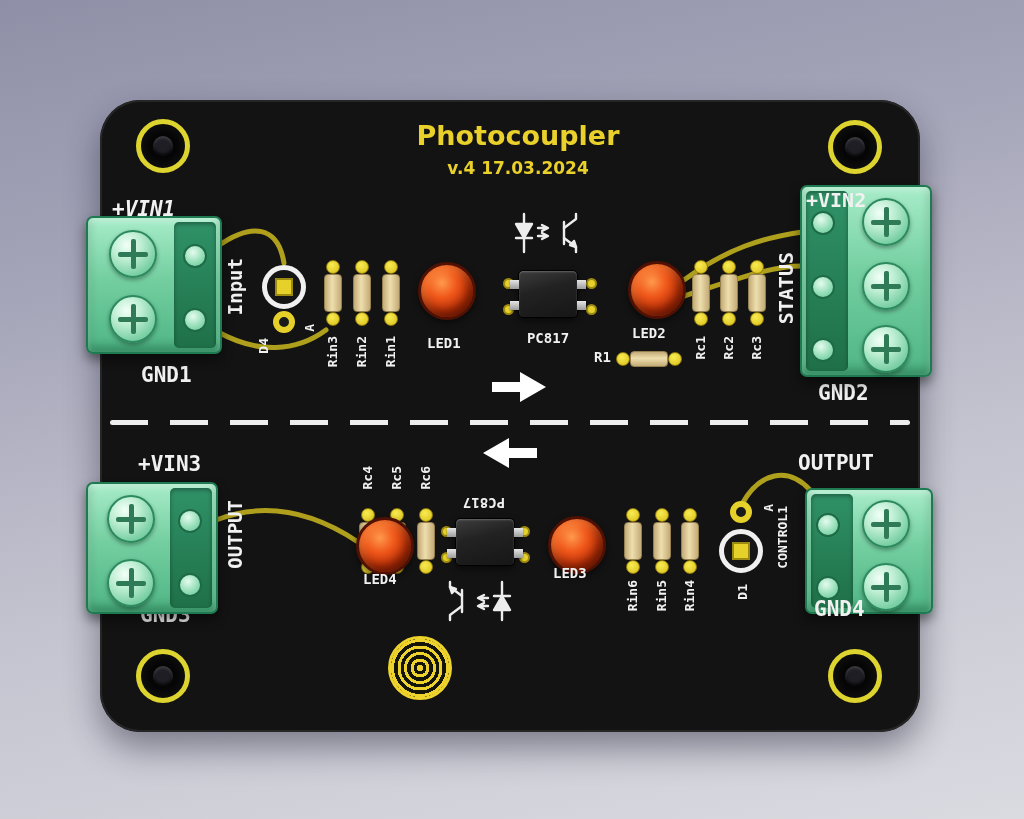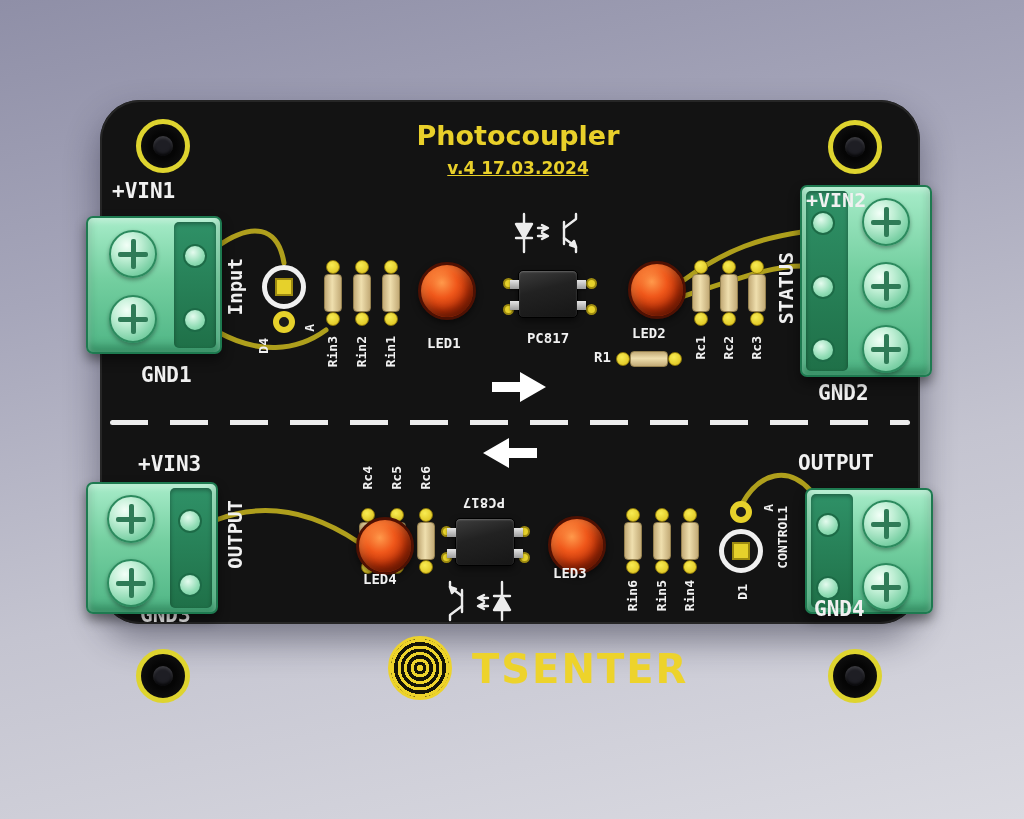--- a/index.html
+++ b/index.html
@@ -3,21 +3,21 @@
 <meta charset="utf-8">
 <style>
   * { box-sizing: border-box; margin: 0; padding: 0; }
   html,body { width:1024px; height:819px; overflow:hidden; }
   body {
     background: linear-gradient(168deg,#8f8fa7 0%,#a6a6ba 30%,#c4c4d0 62%,#dadae1 100%);
     font-family: "DejaVu Sans Mono", monospace;
     position: relative;
   }
   .board {
-    position:absolute; left:100px; top:100px; width:820px; height:524px;
+    position:absolute; left:100px; top:100px; width:820px; height:632px;
     background:#131313; border-radius:40px;
     box-shadow: 0 16px 34px rgba(25,25,45,.45), inset 0 0 0 2px #262626;
   }
   .abs { position:absolute; }
   .lbl { position:absolute; color:#f1f1f1; font-weight:bold; white-space:nowrap; line-height:1.05; }
   .ylbl { color:#e9d02a; }
   .vtext { writing-mode:vertical-rl; transform:rotate(180deg); }
   .flip { transform:rotate(180deg); }
   .front { z-index:3; }
   .hole { position:absolute; width:54px; height:54px; border-radius:50%;
@@ -91,23 +91,23 @@
       <path d="M116,420 C168,400 216,414 258,442"></path>
     </g>
   </svg>
 
   <div class="hole" style="left:36px;top:19px;"></div>
   <div class="hole" style="left:728px;top:20px;"></div>
   <div class="hole" style="left:36px;top:549px;"></div>
   <div class="hole" style="left:728px;top:549px;"></div>
 
   <div class="lbl ylbl title" style="left:288px;top:22px;width:260px;font-size:27px;">Photocoupler</div>
-  <div class="lbl ylbl title" style="left:288px;top:60px;width:260px;font-size:17px;text-decoration:underline;">v.4 17.03.2024</div>
-
-  <div class="lbl front" style="left:12px;top:80px;font-size:21px;">+VIN1</div>
+  <div class="lbl ylbl title" style="left:288px;top:60px;width:260px;font-size:17px;">v.4 17.03.2024</div>
+
+  <div class="lbl front" style="left:12px;top:98px;font-size:21px;font-style:italic;">+VIN1</div>
   <div class="lbl" style="left:41px;top:264px;font-size:21px;">GND1</div>
   <div class="silk-line" style="left:118px;top:156px;height:78px;"></div>
   <div class="lbl vtext" style="left:126px;top:158px;font-size:19px;">Input</div>
 
   <div class="diode-ring" style="left:162px;top:165px;">
     <div class="sq"></div>
   </div>
   <div class="dpad" style="left:173px;top:211px;"></div>
   <div class="lbl vtext" style="left:157px;top:238px;font-size:13px;">D4</div>
   <div class="lbl vtext" style="left:203px;top:224px;font-size:13px;">A</div>
@@ -278,21 +278,20 @@
   <div class="diode-ring" style="left:619px;top:429px;">
     <div class="sq"></div>
   </div>
   <div class="lbl vtext" style="left:636px;top:484px;font-size:13px;">D1</div>
   <div class="lbl vtext" style="left:662px;top:404px;font-size:13px;">A</div>
   <div class="lbl vtext" style="left:676px;top:406px;font-size:13px;">CONTROL1</div>
 
   <div class="lbl" style="left:698px;top:352px;font-size:21px;">OUTPUT</div>
 
   <div class="logo-disc" style="left:288px;top:536px;"></div>
-  <div class="brand" style="left:372px;top:546px;">TSENTER</div>
 
   <div class="lbl" style="left:40px;top:504px;font-size:21px;z-index:1;">GND3</div>
 
   <div class="term" style="left:-14px;top:116px;width:136px;height:138px;">
     <div class="screw" style="left:21px;top:12px;"></div>
     <div class="screw" style="left:21px;top:77px;"></div>
     <div class="strip right">
       <div class="clamp" style="left:9px;top:22px;"></div>
       <div class="clamp" style="left:9px;top:86px;"></div>
     </div>

